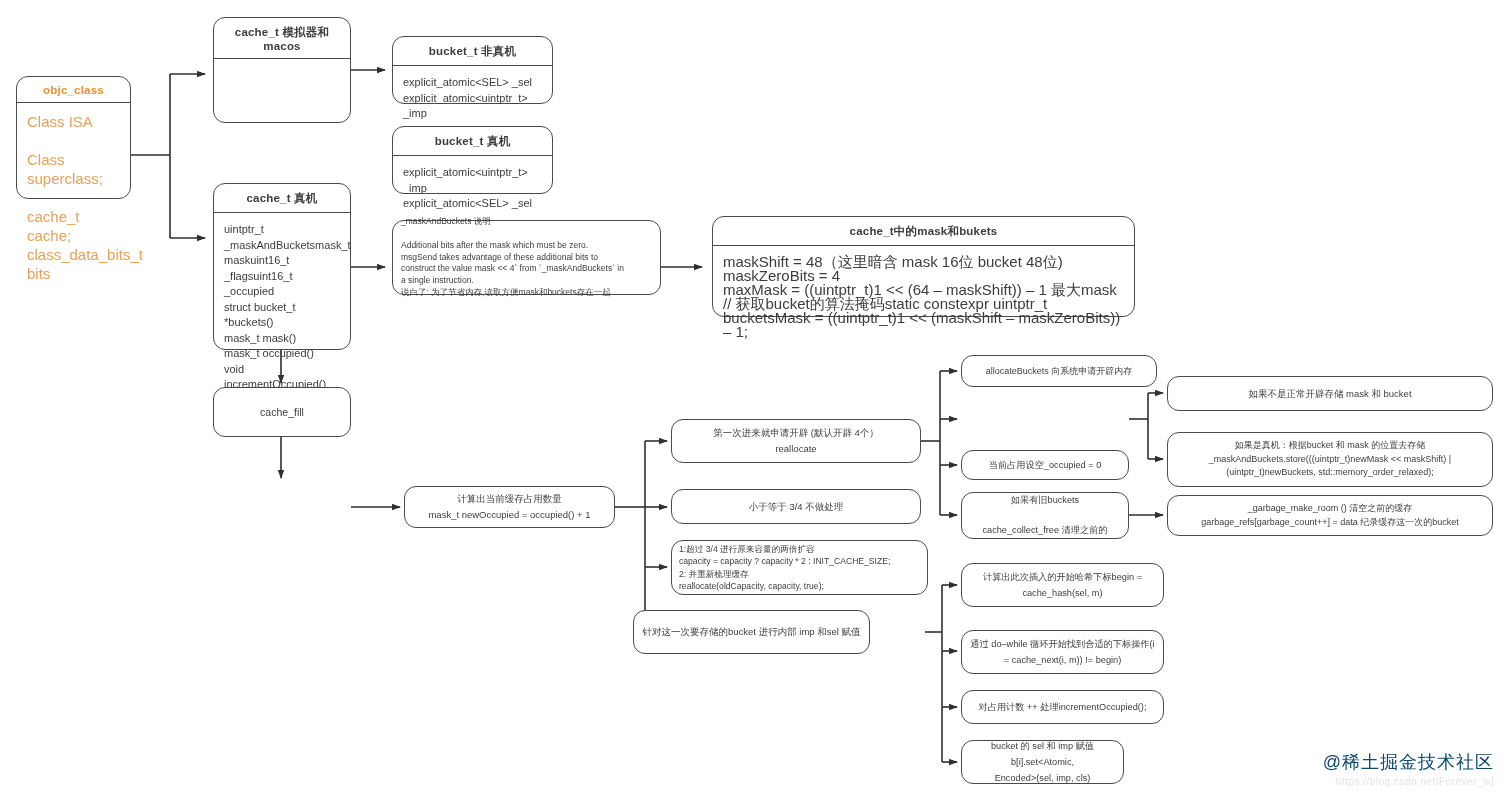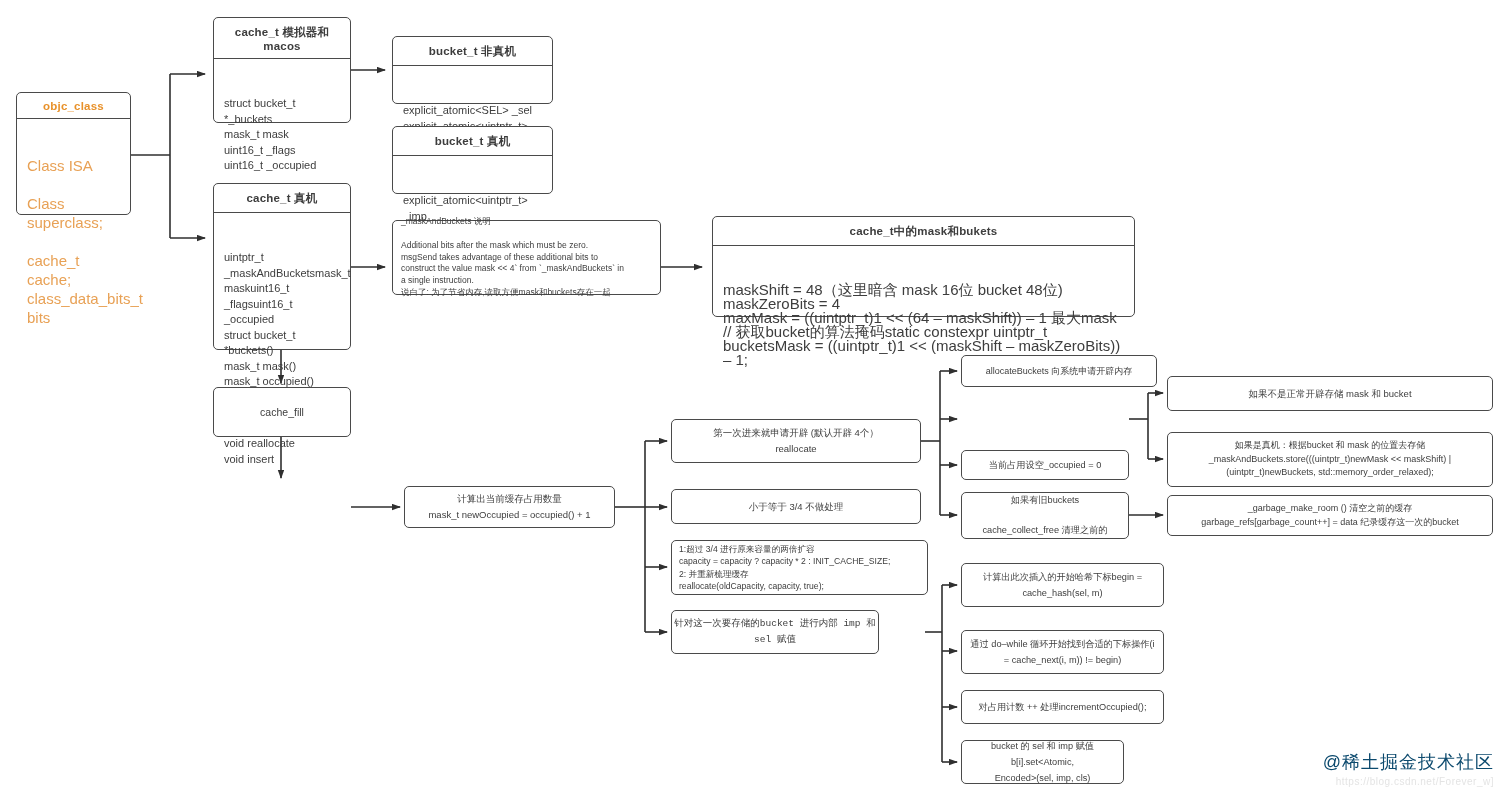--- a/index.html
+++ b/index.html
@@ -5,22 +5,22 @@
   html,body{margin:0;padding:0;background:#ffffff;}
   body{
     width:1512px;height:801px;position:relative;overflow:hidden;
     font-family:"Liberation Sans","DejaVu Sans",sans-serif;
     color:#3d3d3d;
   }
   #canvas{position:absolute;left:0;top:0;width:1512px;height:801px;}
   svg.links{position:absolute;left:0;top:0;width:1512px;height:801px;pointer-events:none;}
   .node{
     position:absolute;box-sizing:border-box;
-    border:1.5px solid #4a4a4a;border-radius:5px;background:#fff;
-    display:flex;flex-direction:column;gap:28px;
+    border:1.5px solid #4a4a4a;border-radius:12px;background:#fff;
+    display:flex;flex-direction:column;
   }
   .node .hdr{
     text-align:center;font-weight:bold;font-size:11.5px;color:#3d3d3d;
     padding:7px 4px 6px 4px;border-bottom:1.5px solid #4a4a4a;
     letter-spacing:.2px;
   }
   .node .body{
     padding:9px 9px 9px 10px;font-size:11px;line-height:15.5px;
     white-space:pre-line;color:#3d3d3d;
   }
@@ -97,37 +97,33 @@
 
       <path d="M925,632 L942,632"></path>
       <path d="M942,585 L942,762"></path>
       <path d="M942,585 L957,585" marker-end="url(#ah)"></path>
       <path d="M942,651 L957,651" marker-end="url(#ah)"></path>
       <path d="M942,707 L957,707" marker-end="url(#ah)"></path>
       <path d="M942,762 L957,762" marker-end="url(#ah)"></path>
     </g>
   </svg>
 
-  <div class="node orange" style="left:16px;top:92px;width:115px;height:123px;justify-content:space-between;">
+  <div class="node orange" style="left:16px;top:76px;width:115px;height:123px;justify-content:space-between;">
     <div class="hdr">objc_class</div>
     <div class="body">Class ISA
 
 Class superclass;
 
 cache_t cache;
         class_data_bits_t
 bits</div>
   </div>
 
   <div class="node" style="left:213px;top:17px;width:138px;height:106px;">
     <div class="hdr">cache_t 模拟器和macos</div>
-    <div class="body">struct bucket_t *_buckets
-mask_t mask
-uint16_t _flags
-uint16_t _occupied</div>
   </div>
 
   <div class="node" style="left:392px;top:36px;width:161px;height:68px;">
     <div class="hdr">bucket_t 非真机</div>
     <div class="body">explicit_atomic&lt;SEL&gt; _sel
 explicit_atomic&lt;uintptr_t&gt; _imp</div>
   </div>
 
   <div class="node" style="left:392px;top:126px;width:161px;height:68px;">
     <div class="hdr">bucket_t 真机</div>
@@ -187,21 +183,21 @@
     <div class="body" style="font-size:9.5px;">小于等于 3/4 不做处理</div>
   </div>
 
   <div class="node leftbody" style="left:671px;top:540px;width:257px;height:55px;justify-content:center;">
     <div class="body" style="font-size:8.6px;line-height:12.2px;padding:4px 7px;text-align:left;">1:超过 3/4 进行原来容量的两倍扩容
 capacity = capacity ? capacity * 2 : INIT_CACHE_SIZE;
 2: 并重新梳理缓存
 reallocate(oldCapacity, capacity, true);</div>
   </div>
 
-  <div class="node plain" style="left:671px;top:610px;width:208px;height:44px;font-family:Liberation Mono, monospace;">
+  <div class="node plain" style="left:633px;top:610px;width:237px;height:44px;">
     <div class="body" style="font-size:9.5px;">针对这一次要存储的bucket 进行内部 imp 和sel 赋值</div>
   </div>
 
   <div class="node plain" style="left:961px;top:355px;width:196px;height:32px;">
     <div class="body" style="font-size:9px;">allocateBuckets 向系统申请开辟内存</div>
   </div>
 
 
   <div class="node plain" style="left:961px;top:450px;width:168px;height:30px;">
     <div class="body" style="font-size:9.2px;">当前占用设空_occupied = 0</div>

